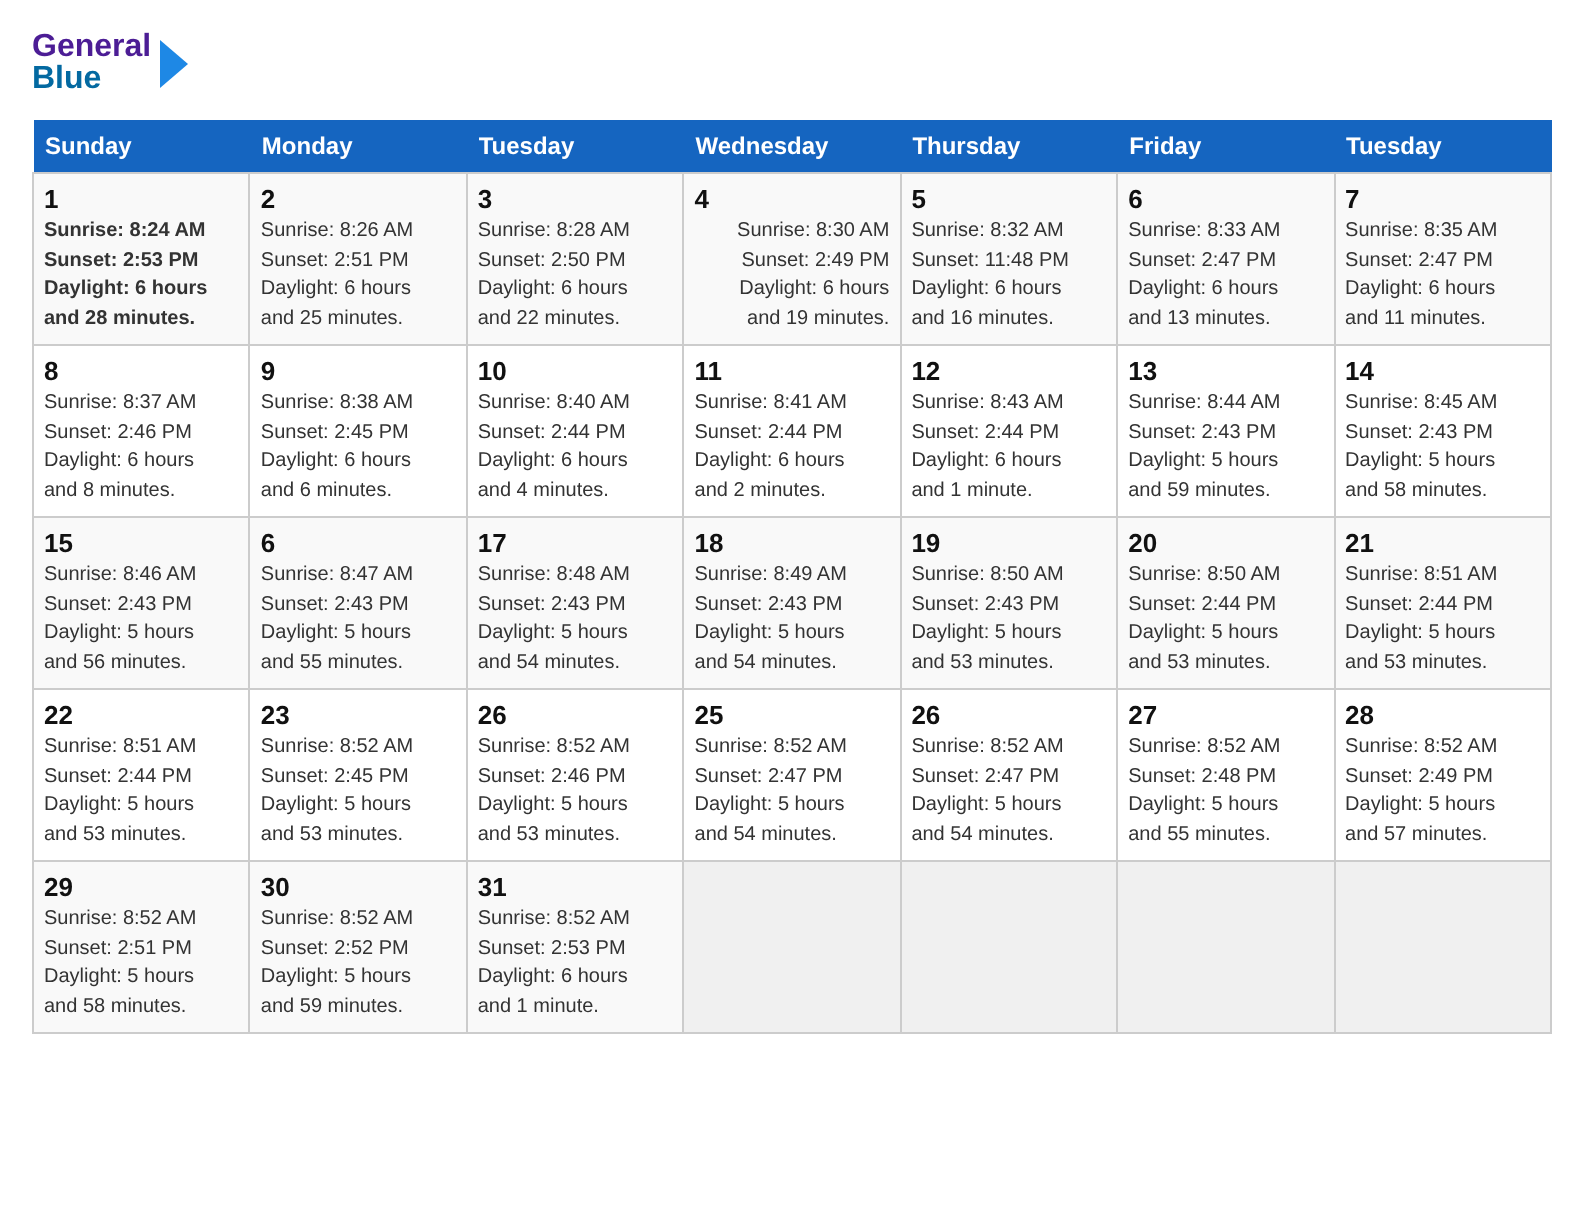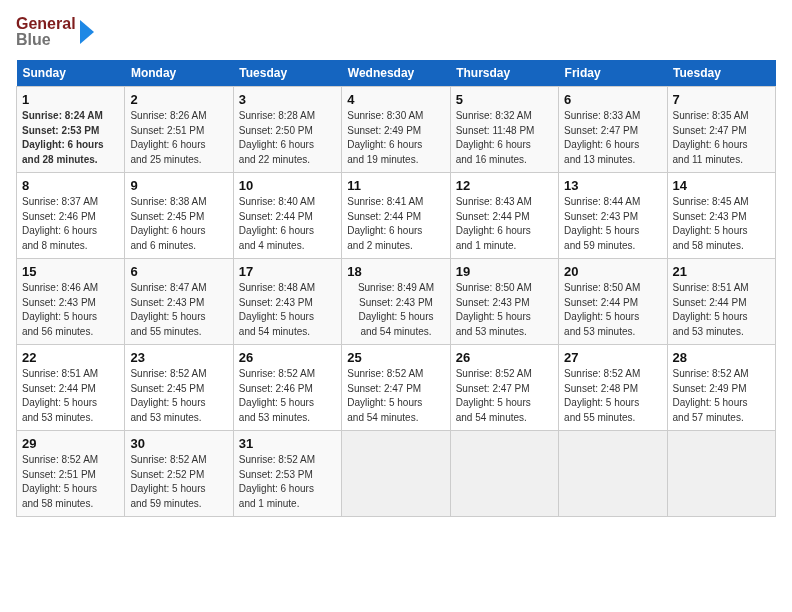--- a/index.html
+++ b/index.html
@@ -73,22 +73,22 @@
       background: #f0f0f0 !important;
     }
   </style>
 </head>
 <body>
 
 <div class="header">
   <div class="logo">
   <div style="display:flex;align-items:center;gap:2px;">
     <div style="display:flex;flex-direction:column;line-height:1.0;">
-      <span style="font-size:16px;font-weight:bold;color:#7f1d1d;">General</span>
-      <span style="font-size:16px;font-weight:bold;color:#737373;">Blue</span>
+      <span style="font-size:16px;font-weight:bold;color:#4c1d95;">General</span>
+      <span style="font-size:16px;font-weight:bold;color:#0369a1;">Blue</span>
     </div>
     <svg viewBox="0 0 14 24" width="14" height="24" style="margin-left:2px;">
       <polygon points="0,0 14,12 0,24" fill="#1e88e5"></polygon>
     </svg>
   </div>
 </div>
   <div class="title-block">
     <div class="month-title"></div>
     <div class="location-title"></div>
   </div>
@@ -124,21 +124,21 @@
         </td>
         <td>
           <span class="day-num">3</span>
           <div class="day-info" style="white-space: pre-line;">Sunrise: 8:28 AM
 Sunset: 2:50 PM
 Daylight: 6 hours
 and 22 minutes.</div>
         </td>
         <td>
           <span class="day-num">4</span>
-          <div class="day-info" style="white-space: pre-line;">Sunrise: 8:30 AM
+          <div class="day-info" style="white-space: pre-line; text-align: right;">Sunrise: 8:30 AM
 Sunset: 2:49 PM
 Daylight: 6 hours
 and 19 minutes.</div>
         </td>
         <td>
           <span class="day-num">5</span>
           <div class="day-info" style="white-space: pre-line;">Sunrise: 8:32 AM
 Sunset: 11:48 PM
 Daylight: 6 hours
 and 16 minutes.</div>
@@ -226,21 +226,21 @@
         </td>
         <td>
           <span class="day-num">17</span>
           <div class="day-info" style="white-space: pre-line;">Sunrise: 8:48 AM
 Sunset: 2:43 PM
 Daylight: 5 hours
 and 54 minutes.</div>
         </td>
         <td>
           <span class="day-num">18</span>
-          <div class="day-info" style="white-space: pre-line; text-align: center;">Sunrise: 8:49 AM
+          <div class="day-info" style="white-space: pre-line;">Sunrise: 8:49 AM
 Sunset: 2:43 PM
 Daylight: 5 hours
 and 54 minutes.</div>
         </td>
         <td>
           <span class="day-num">19</span>
           <div class="day-info" style="white-space: pre-line;">Sunrise: 8:50 AM
 Sunset: 2:43 PM
 Daylight: 5 hours
 and 53 minutes.</div>

